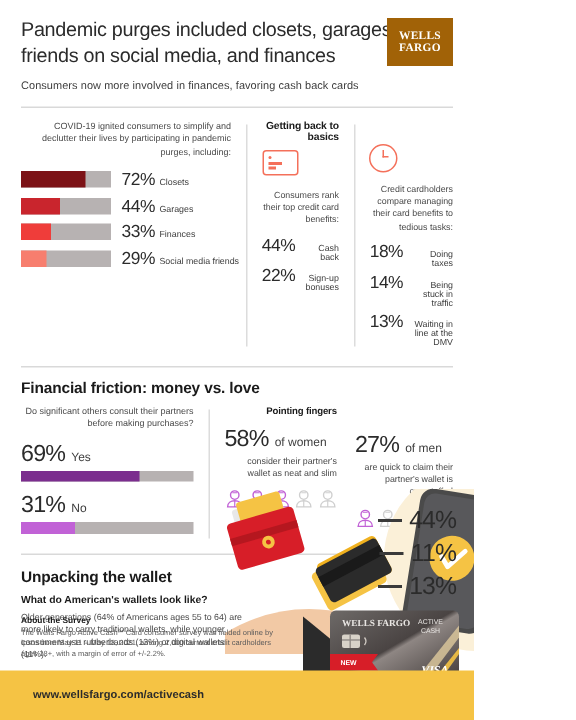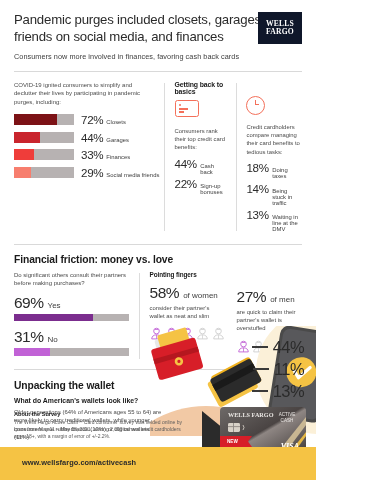--- a/index.html
+++ b/index.html
@@ -11,35 +11,35 @@
   .page{width:316px;height:480px;position:relative;overflow:hidden;background:#fff;}
 
   
   .header{padding:12px 14px 0 14px;position:relative;}
   .title{
     font-size:13.2px;line-height:1.26;font-weight:400;color:#2b2b2b;
     letter-spacing:-0.2px;max-width:268px;margin:0 0 7px 0;
   }
   .subtitle{font-size:7.3px;color:#3d3d3d;line-height:1.3;margin:0;letter-spacing:0.05px;}
   .wf-logo{
-    position:absolute;right:14px;top:12px;width:44px;height:32px;background:#0f172a;
+    position:absolute;right:14px;top:12px;width:44px;height:32px;background:#a16207;
     display:flex;flex-direction:column;align-items:center;justify-content:center;
   }
   .wf-logo span{
     color:#fff;font-family:"Liberation Serif",serif;font-weight:700;
     font-size:7.6px;line-height:1.08;letter-spacing:0.2px;
   }
   .hr{height:1px;background:#d9d9d9;margin:9px 14px 0 14px;}
 
   
   .section{padding:9px 14px 0 14px;position:relative;}
   .sec-title{font-size:10.3px;font-weight:700;color:#1a1a1a;margin:0 0 6px 0;letter-spacing:-0.1px;}
   .sec-sub{font-size:6px;color:#4a4a4a;line-height:1.42;margin:0 0 7px 0;}
   .cols{display:flex;gap:0;}
-  .col{position:relative;}
+  .col{position:relative;text-align:right;}
   .vdiv{width:1px;background:#dcdcdc;margin:2px 10px 4px 10px;align-self:stretch;}
 
   
   .barrow{display:flex;align-items:center;margin-bottom:4.5px;}
   .bartrack{width:60px;height:11px;background:#b7b2b2;position:relative;flex:none;}
   .barfill{height:100%;}
   .barlabel{margin-left:7px;display:flex;align-items:baseline;white-space:nowrap;}
   .barpct{font-size:11.6px;color:#2b2b2b;font-weight:400;letter-spacing:-0.3px;}
   .barname{font-size:5.9px;color:#3d3d3d;margin-left:3px;}
 

